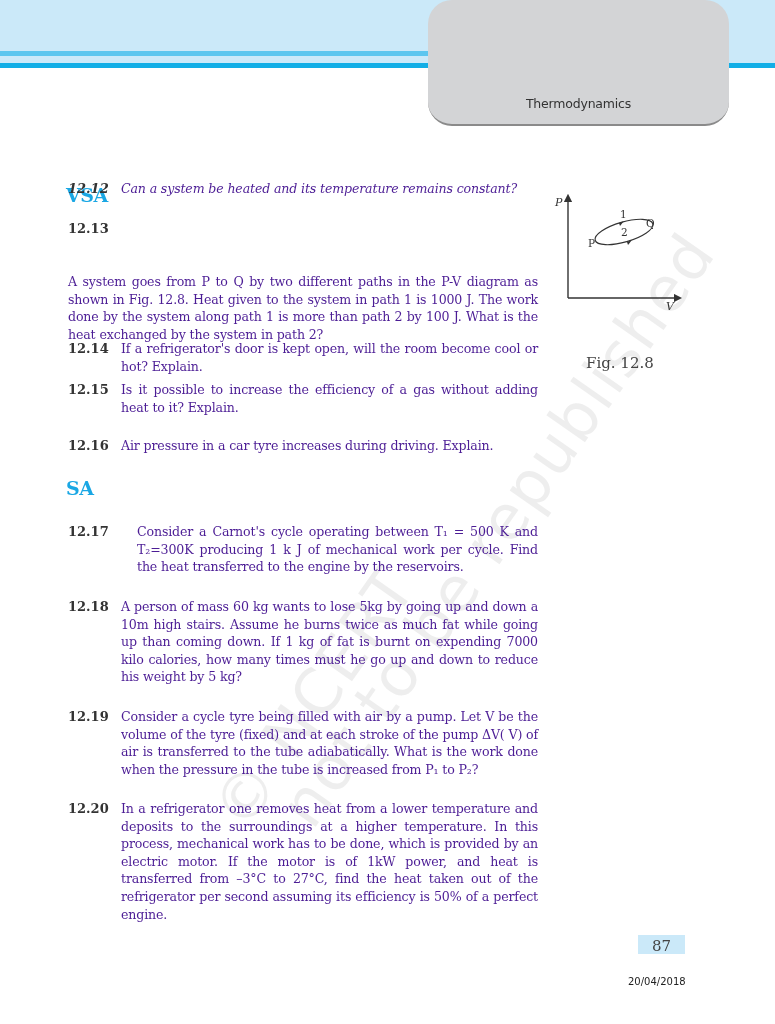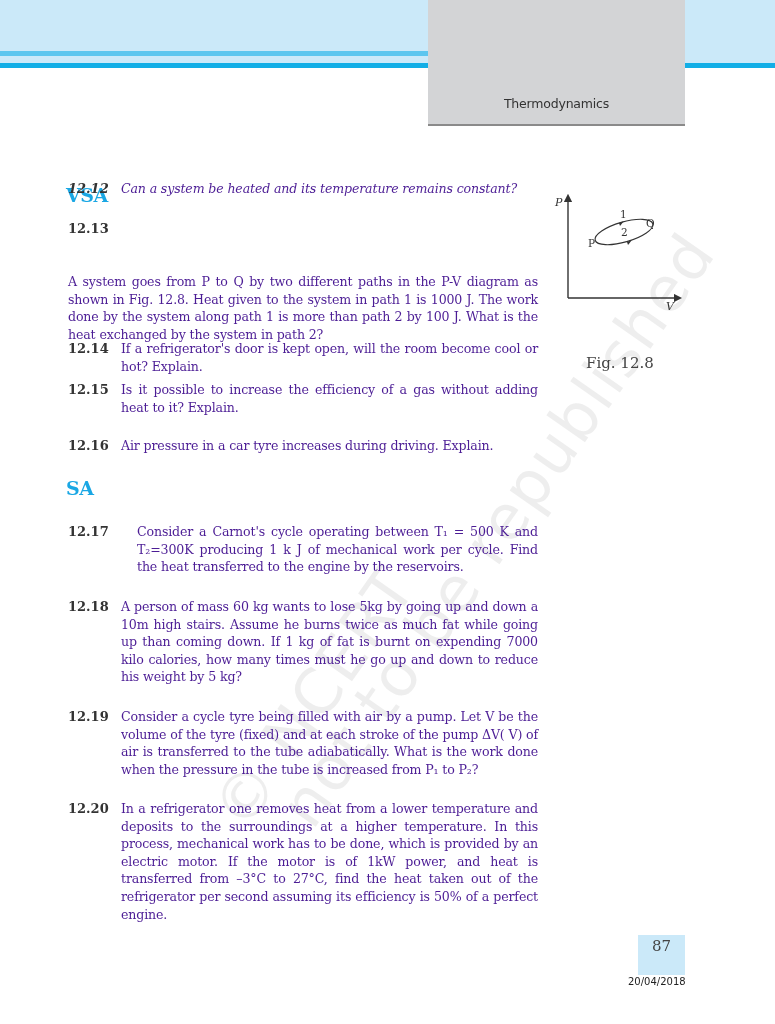--- a/index.html
+++ b/index.html
@@ -6,22 +6,22 @@
   body {
     width: 775px; height: 1024px; position: relative; overflow: hidden;
     background: #ffffff;
     font-family: "DejaVu Serif", "Liberation Serif", serif;
     color: #2a2a2a;
   }
   .header-band { position: absolute; left: 0; top: 0; width: 775px; height: 63px; background: #cbe9f9; }
   .stripe-light { position: absolute; left: 0; top: 51px; width: 428px; height: 5px; background: #5cc6ef; }
   .stripe-strong { position: absolute; left: 0; top: 63px; width: 775px; height: 5px; background: #12aee6; }
   .chapter-box {
-    position: absolute; left: 428px; top: 0; width: 257px; height: 124px;
-    background: #d3d4d6; border-bottom: 2px solid #8a8a8a;
+    position: absolute; left: 428px; top: 0; width: 301px; height: 124px;
+    background: #d3d4d6; border-bottom: 2px solid #8a8a8a; border-radius: 24px;
   }
   .chapter-title {
     position: absolute; left: 0; right: 0; top: 96px; text-align: center;
     font-family: "DejaVu Sans", sans-serif; font-size: 12.5px; color: #333; letter-spacing: -0.2px;
   }
   .section-heading {
     position: absolute; left: 66px;
     font-family: "DejaVu Serif", serif; font-weight: bold; font-size: 19px;
     color: #1aa7e4; letter-spacing: -0.5px;
   }
@@ -34,21 +34,21 @@
   .q-text {
     flex: 1; font-size: 12.6px; line-height: 17.6px; color: #4c1d95; text-align: justify;
     letter-spacing: -0.15px;
   }
   .figure { position: absolute; left: 550px; top: 190px; width: 140px; height: 140px; }
   .fig-caption {
     position: absolute; left: 586px; top: 330px;
     font-size: 15px; color: #444; margin-top: 24px;
   }
   .page-num-box {
-    position: absolute; left: 638px; top: 935px; width: 47px; height: 40px;
+    position: absolute; left: 638px; top: 935px; width: 47px; height: 19px;
     background: #cbe9f9; text-align: center; line-height: 23px;
     font-family: "DejaVu Serif", serif; font-size: 15px; color: #444;
   }
   .date-stamp {
     position: absolute; left: 628px; top: 976px;
     font-family: "DejaVu Sans", sans-serif; font-size: 10px; color: #222;
   }
   .watermark {
     position: absolute; pointer-events: none;
     font-family: "DejaVu Sans", sans-serif; font-size: 62px; color: rgba(120,120,120,0.13);

